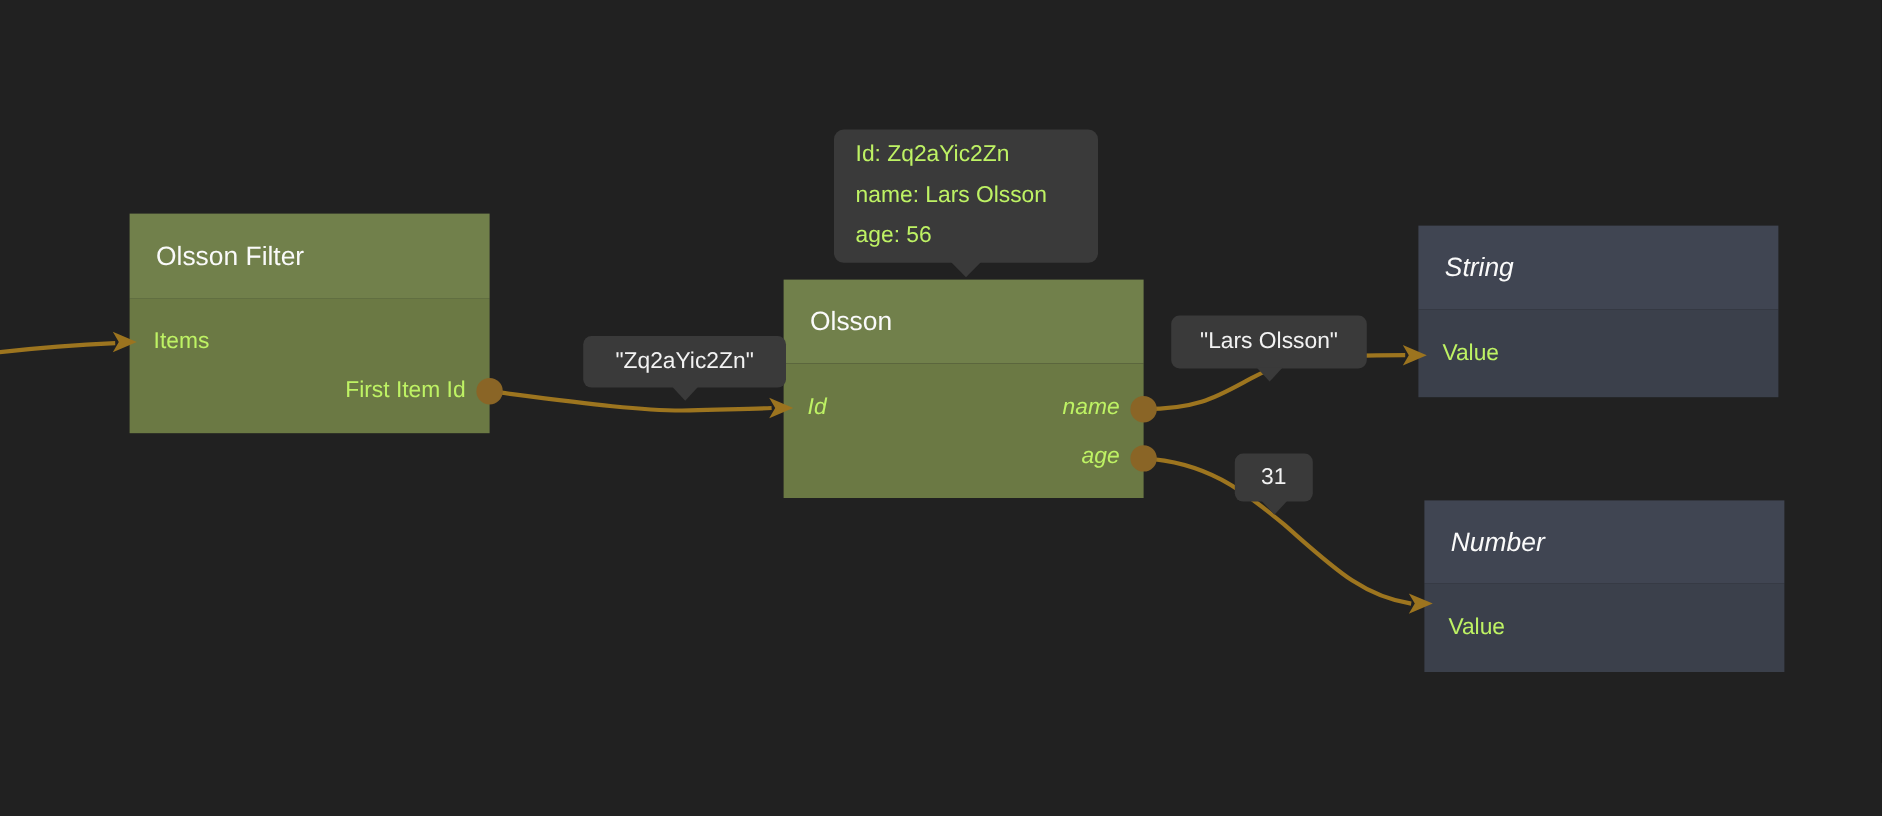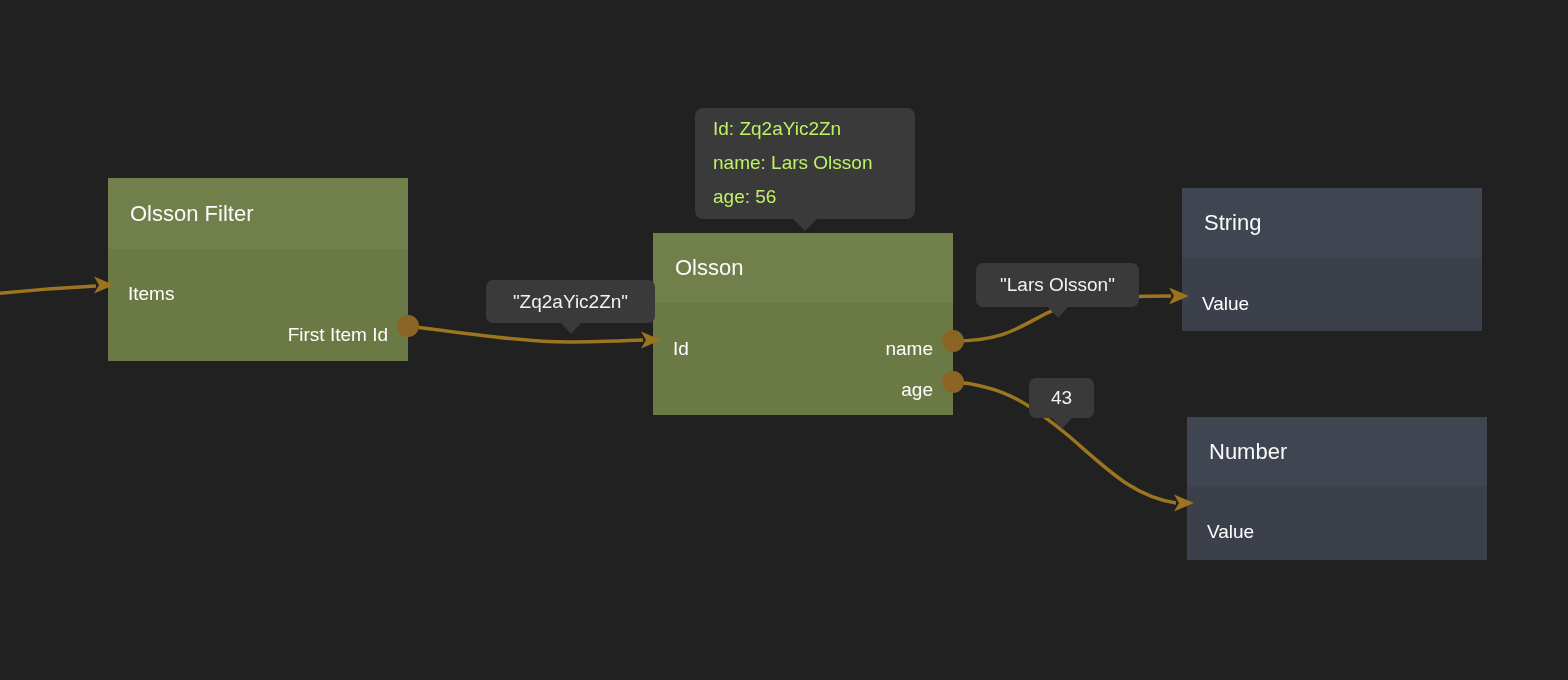--- a/index.html
+++ b/index.html
@@ -23,38 +23,38 @@
   .node-header {
     height:70px;
     display:flex; align-items:center;
     padding:0 22px;
     font-size:22px;
     color:#fafafa;
   }
   .node-body { position:relative; padding-top:16px; padding-bottom:16px; }
   .port-row {
     height:41px;
-    display:flex; align-items:flex-end;
+    display:flex; align-items:center;
     padding:0 20px;
     font-size:19px;
-    color:#ffffff;
+    color:#bef264;
   }
   .port-row.between { justify-content:space-between; }
   .port-row.end { justify-content:flex-end;margin-left:36px; }
 
   .node.green .node-header { background:#71804b; }
   .node.green .node-body   { background:#6b7944; }
-  .node.slate .node-header { background:#404552; }
+  .node.slate .node-header { background:#404552;font-style:italic; }
   .node.slate .node-body   { background:#3b404b; }
 
   #node-array-filter { left:108px; top:178px; }
   #node-array-filter .node-header { height:71px; }
   #node-array-filter .node-body { height:112px; padding-top:15px; }
   #node-object { left:653px; top:233px; }
-  #node-object .node-body { height:112px; }
+  #node-object .node-body { height:112px;font-style:italic; }
   #node-string { left:1182px; top:188px; }
   #node-string .node-body { height:73px; }
   #node-number { left:1187px; top:417px; }
   #node-number .node-header { height:69px; }
   #node-number .node-body { height:74px; }
 
   
   svg.edge-layer {
     position:absolute; left:0; top:0;
     width:1568px; height:680px;
@@ -188,21 +188,21 @@
 
   <div class="bubble" id="label-id">
     <span>"Zq2aYic2Zn"</span>
     <i class="tip"></i>
   </div>
   <div class="bubble" id="label-name">
     <span>"Lars Olsson"</span>
     <i class="tip"></i>
   </div>
   <div class="bubble" id="label-age">
-    <span>43</span>
+    <span>31</span>
     <i class="tip"></i>
   </div>
 
   <div class="node-tooltip">
     <div>Id: Zq2aYic2Zn</div>
     <div>name: Lars Olsson</div>
     <div>age: 56</div>
     <i class="tip"></i>
   </div>
 

